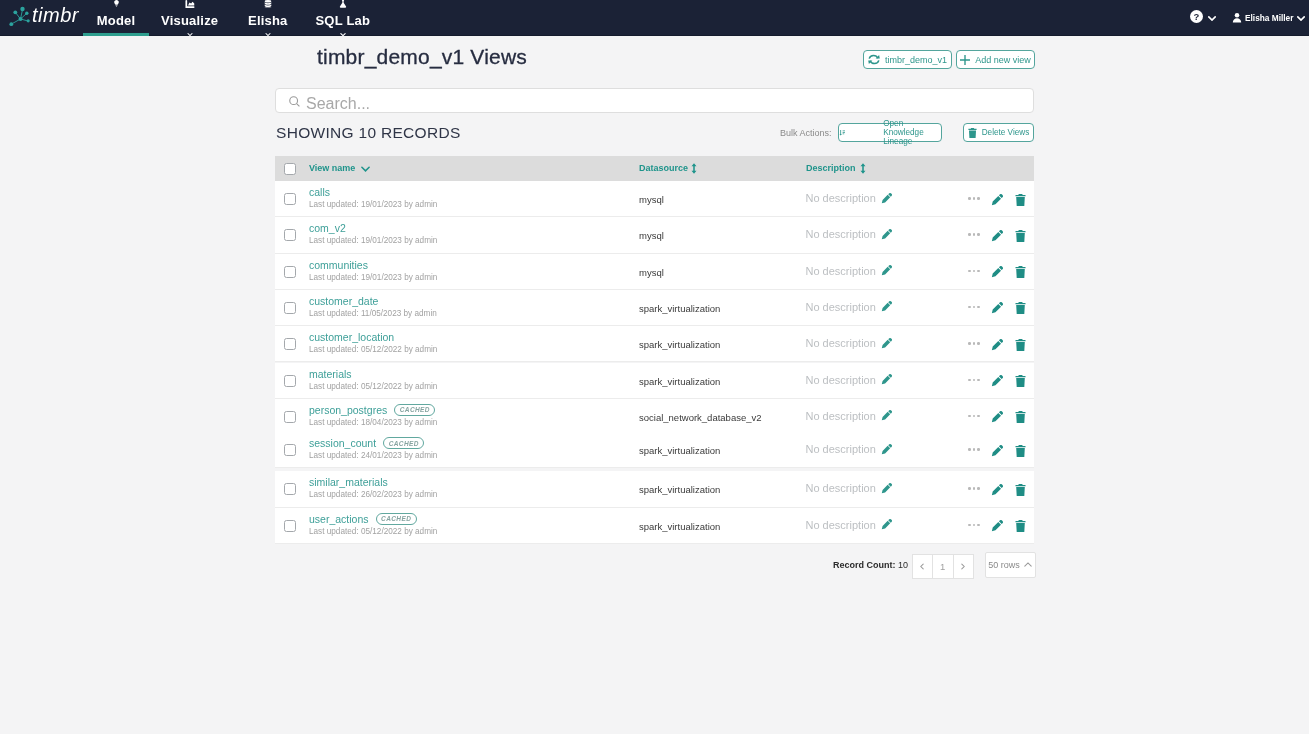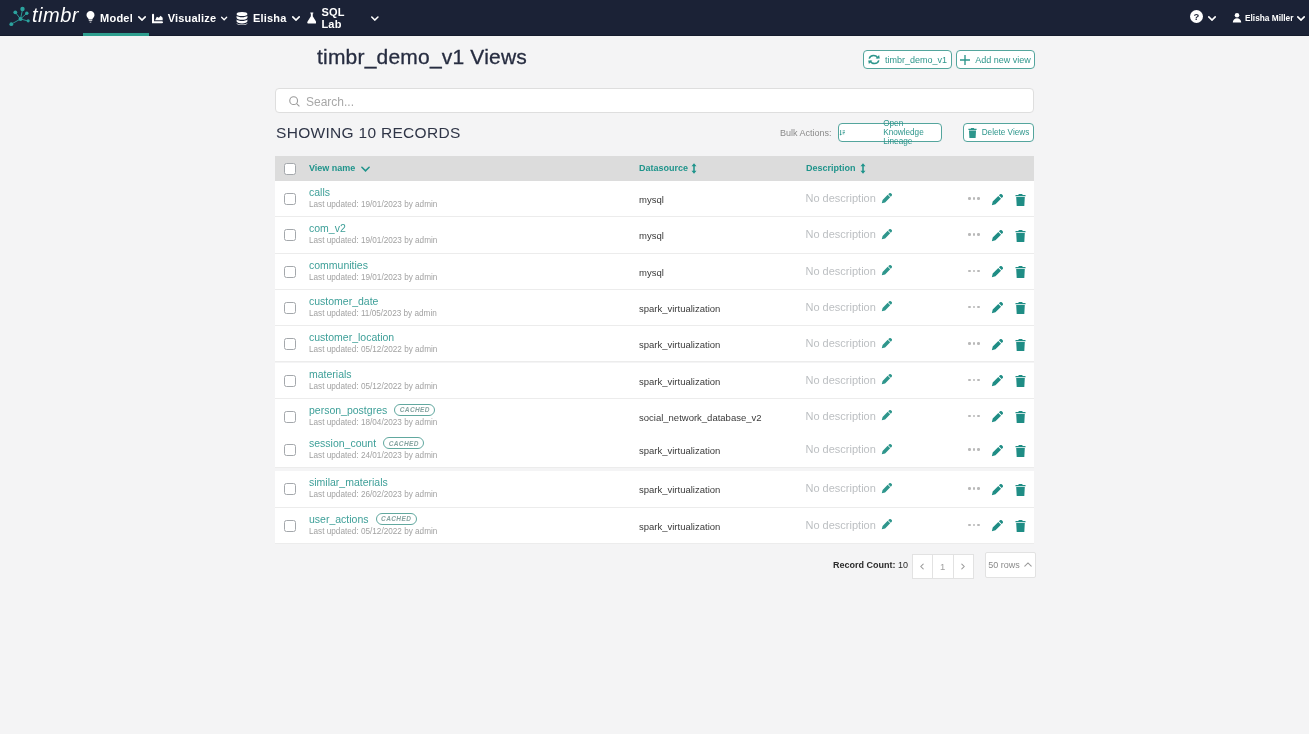--- a/index.html
+++ b/index.html
@@ -2,21 +2,21 @@
 <html><head>
 <meta charset="utf-8">
 <style>
 * { margin:0; padding:0; box-sizing:border-box; }
 html,body { width:1309px; height:734px; font-family:"Liberation Sans",sans-serif; background:#f4f4f5; overflow:hidden; position:relative; }
 .abs { position:absolute; }
 
 .topbar { position:absolute; left:0; top:0; width:1309px; height:36px; background:#1b2236; border-bottom:1px solid #141b2c; }
 .logo { position:absolute; left:3px; top:0px; }
 .logo-text { position:absolute; left:29px; top:4px; color:#fff; font-size:20px; letter-spacing:0.5px;font-style:italic; }
-.nav-item { position:absolute; top:0; height:36px; display:flex; align-items:center; justify-content:center; gap:5px; color:#fff; font-size:11px; font-weight:700; letter-spacing:0.2px; }
+.nav-item { position:absolute; top:0; height:36px; display:flex; align-items:center; justify-content:center; gap:5px; color:#fff; font-size:13px; font-weight:700; letter-spacing:0.2px;flex-direction:column; }
 .nav-item.active::after { content:""; position:absolute; left:0; right:0; bottom:0; height:3px; background:#2e9e8e; }
 
 .btn { position:absolute; display:flex; align-items:center; justify-content:center; gap:5px; border:1px solid #54a59d; background:#fff; color:#2e968c; border-radius:4px; height:19px; }
 
 .thead { position:absolute; left:275px; top:156px; width:759px; height:25px; background:#dcdcdc; color:#1f948b; font-weight:700; font-size:9px; }
 .row { position:absolute; left:275px; width:759px; height:36.3px; border-bottom:1px solid #ececec; background:#fff; }
 .checkbox { position:absolute; left:9px; width:12px; height:12px; border:1.4px solid #a4a8ac; border-radius:2.5px; background:#fff; }
 .vname { position:absolute; left:34px; top:5px; color:#3d9f98; font-size:10.5px; display:flex; align-items:center; gap:7px; }
 .vsub { position:absolute; left:34px; top:19px; color:#a2a2a2; font-size:8.2px; }
 .c-ds { position:absolute; left:364px; top:13px; font-size:9.5px; color:#3a3a3a; }
@@ -126,21 +126,21 @@
       <path d="M5.5 0v11M0 5.5h11"></path>
     </svg>
   <span>Add new view</span>
 </div>
 
 <div class="abs" style="left:275px; top:87.5px; width:759px; height:25.5px; background:#fff; border:1px solid #dedede; border-radius:4px;">
   <svg class="abs" style="left:13px; top:7px;" width="11" height="11" viewBox="0 0 13 13" fill="none" stroke="#9a9a9a" stroke-width="1.3">
       <circle cx="5.5" cy="5.5" r="4.6"></circle>
       <line x1="9" y1="9" x2="12.3" y2="12.3"></line>
     </svg>
-  <span class="abs" style="left:30px; top:6px; color:#a8a8a8; font-size:12px;">Search...</span>
+  <span class="abs" style="left:30px; top:6px; color:#a8a8a8; font-size:16px;">Search...</span>
 </div>
 
 <div class="abs" style="left:276px; top:124px; font-size:15.5px; color:#2f3547; letter-spacing:0.3px;">SHOWING 10 RECORDS</div>
 <span class="abs" style="left:780px; top:128px; color:#8a8a8a; font-size:9px;">Bulk Actions:</span>
 <div class="btn" style="left:837.5px; top:123px; width:104px; font-size:8.2px;gap:38px;">
   <svg width="11" height="10" viewBox="0 0 13 12" fill="#2e968c">
       <path d="M2.5 0h1.6v8h1.5L3.3 11 1 8h1.5zM7 1h6v1.4H7zM7 4h4.6v1.4H7zM7 7h3.2v1.4H7z"></path>
     </svg>
   <span>Open Knowledge Lineage</span>
 </div>

